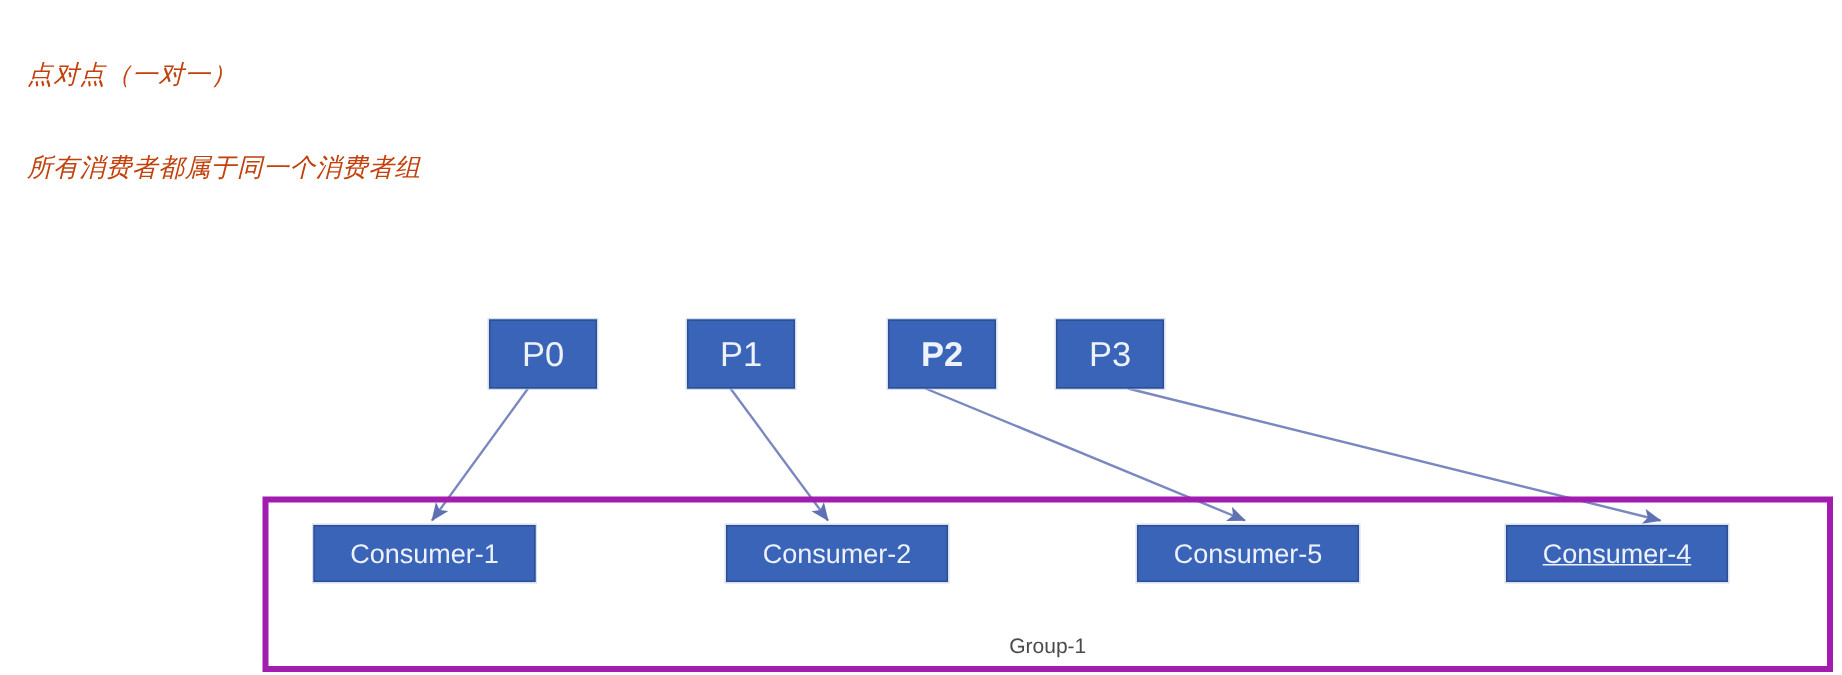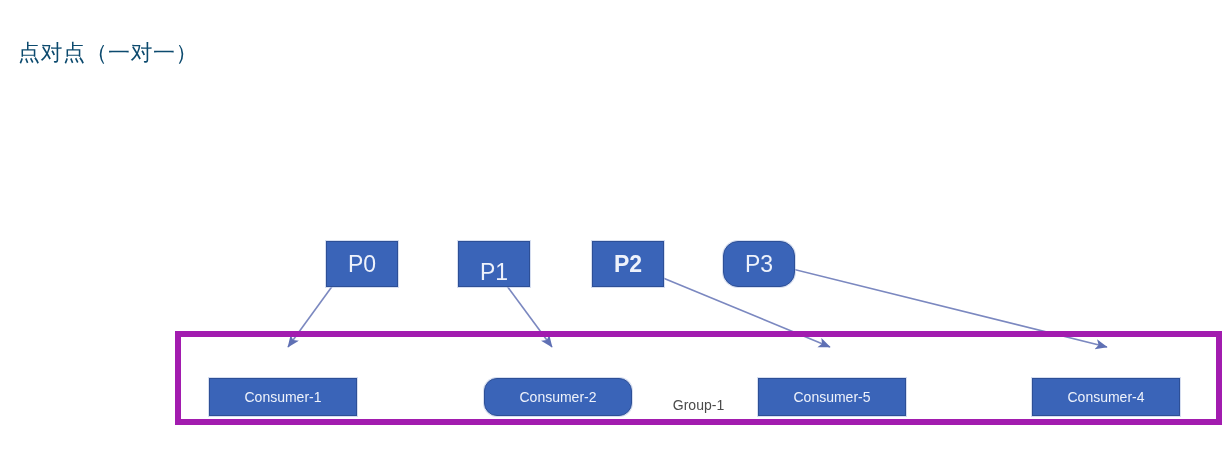--- a/index.html
+++ b/index.html
@@ -7,35 +7,36 @@
     width:1228px;height:450px;
     background:#ffffff;
     font-family:"Liberation Sans","DejaVu Sans",sans-serif;
     overflow:hidden;
     position:relative;
   }
   #stage{position:relative;width:1228px;height:450px;}
 
   .heading{
     position:absolute;
-    color:#0c4a6e;
-    font-size:22px;
+    color:#c2410c;
+    font-size:17px;
     letter-spacing:.5px;
     white-space:nowrap;
+    font-style:italic;
   }
   #title-line-1{left:18px;top:38px;}
   #title-line-2{left:18px;top:100px;}
 
   svg#wires{position:absolute;left:0;top:0;width:1228px;height:450px;}
 
   .group-box{
     position:absolute;
     left:175px;top:331px;
-    width:1047px;height:94px;
-    border:6px solid #a21caf;
+    width:1047px;height:117px;
+    border:4px solid #a21caf;
     background:transparent;
     box-sizing:border-box;
   }
   .group-label{
     position:absolute;
     left:0;right:0;
     bottom:6px;
     text-align:center;
     color:#4a4a4a;
     font-size:14px;
@@ -44,49 +45,49 @@
   .node{
     position:absolute;
     background:#3a64b8;
     border:1px solid #2d4f96;
     color:#eef2fb;
     box-sizing:border-box;
     display:flex;
     align-items:center;
     justify-content:center;
     box-shadow:0 0 0 1px rgba(180,195,228,.55);
-    margin-top:28px;
   }
   .partition{
     width:72px;height:46px;
     font-size:23px;
     top:213px;
   }
   .consumer{
     width:148px;height:38px;
-    font-size:14px;
+    font-size:18px;
     top:350px;
   }
   #partition-p0{left:326px;}
-  #partition-p1{left:458px;align-items:flex-end;}
+  #partition-p1{left:458px;}
   #partition-p2{left:592px;font-weight:bold;}
-  #partition-p3{left:723px;border-radius:15px;}
+  #partition-p3{left:704px;}
 
   #consumer-1{left:209px;}
-  #consumer-2{left:484px;border-radius:13px;}
+  #consumer-2{left:484px;}
   #consumer-3{left:758px;}
-  #consumer-4{left:1032px;}
+  #consumer-4{left:1004px;text-decoration:underline;}
 </style>
 </head>
 <body>
 
 <div id="stage">
 
   <div class="heading" id="title-line-1">点对点（一对一）</div>
 
+  <div class="heading" id="title-line-2">所有消费者都属于同一个消费者组</div>
 
   <svg id="wires" viewBox="0 0 1228 450">
     <defs>
       <marker id="ah" markerWidth="9" markerHeight="9" refX="7.2" refY="3.2" orient="auto" markerUnits="strokeWidth">
         <path d="M0,0 L7.6,3.2 L0,6.4 L1.8,3.2 z" fill="#5f70b4"></path>
       </marker>
     </defs>
 
     <line x1="352" y1="259" x2="288" y2="347" stroke="#7b88c0" stroke-width="1.6" marker-end="url(#ah)"></line>
 

